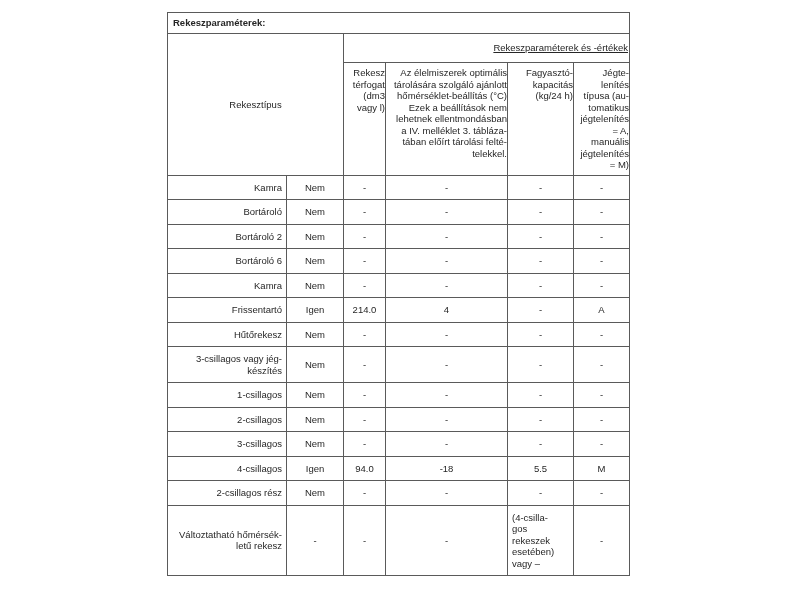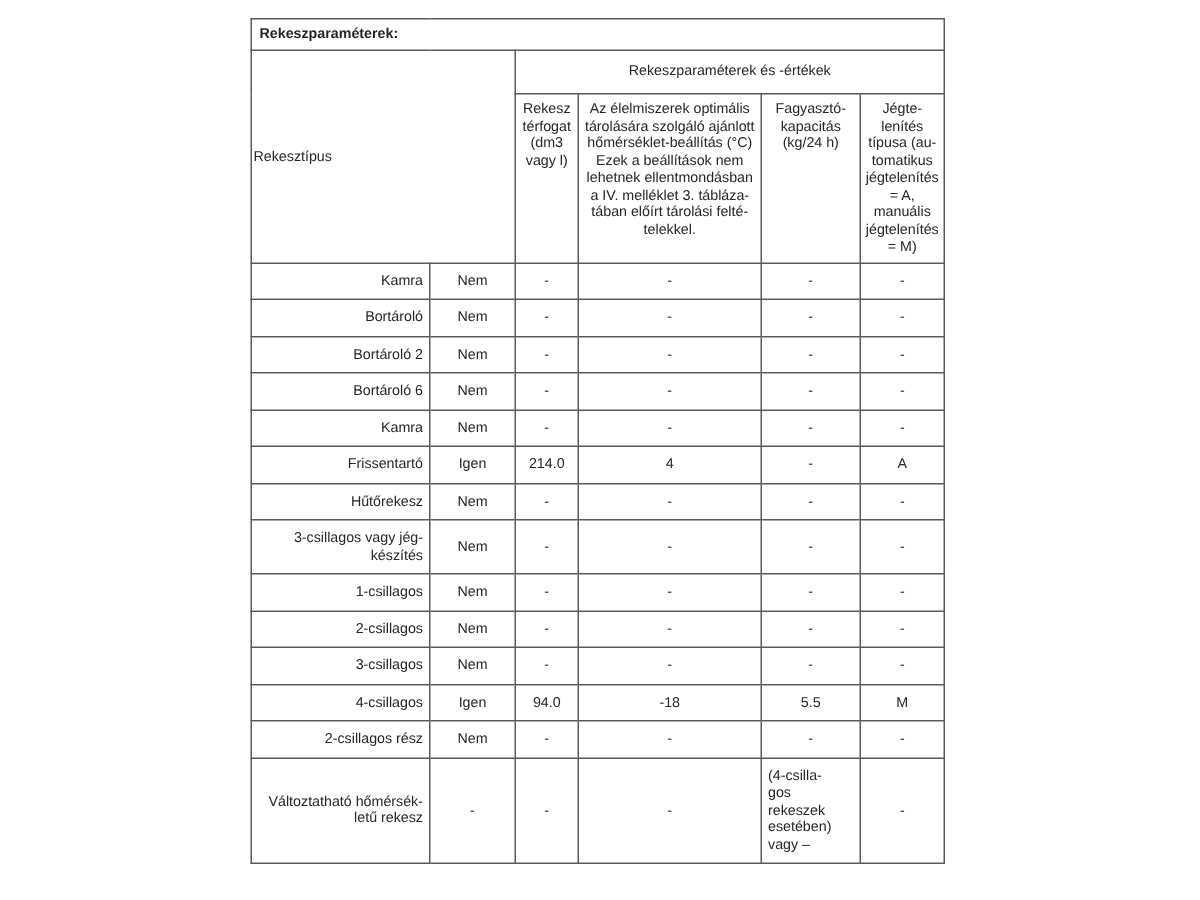--- a/index.html
+++ b/index.html
@@ -33,29 +33,31 @@
   }
   tr.title-row { height: 21px; }
   td.title-cell {
     font-weight: bold;
     text-align: left;
     vertical-align: middle;
     padding: 2px 5px;
   }
   tr.group-row { height: 29px; }
   td.group-cell {
+    text-align: right;
+    vertical-align: middle;
+    text-decoration: underline;
+  }
+  td.rowhead-cell {
     text-align: center;
-    vertical-align: middle;
-  }
-  td.rowhead-cell {
     vertical-align: middle;
   }
   tr.subhead-row { height: 106px; }
   td.subhead-cell {
-    text-align: center;
+    text-align: right;
     vertical-align: top;
     padding: 4px 0;
   }
   tbody.data-rows td {
     text-align: center;
     vertical-align: middle;
     padding: 6px 2px;
   }
   tbody.data-rows td.row-label {
     text-align: right;

